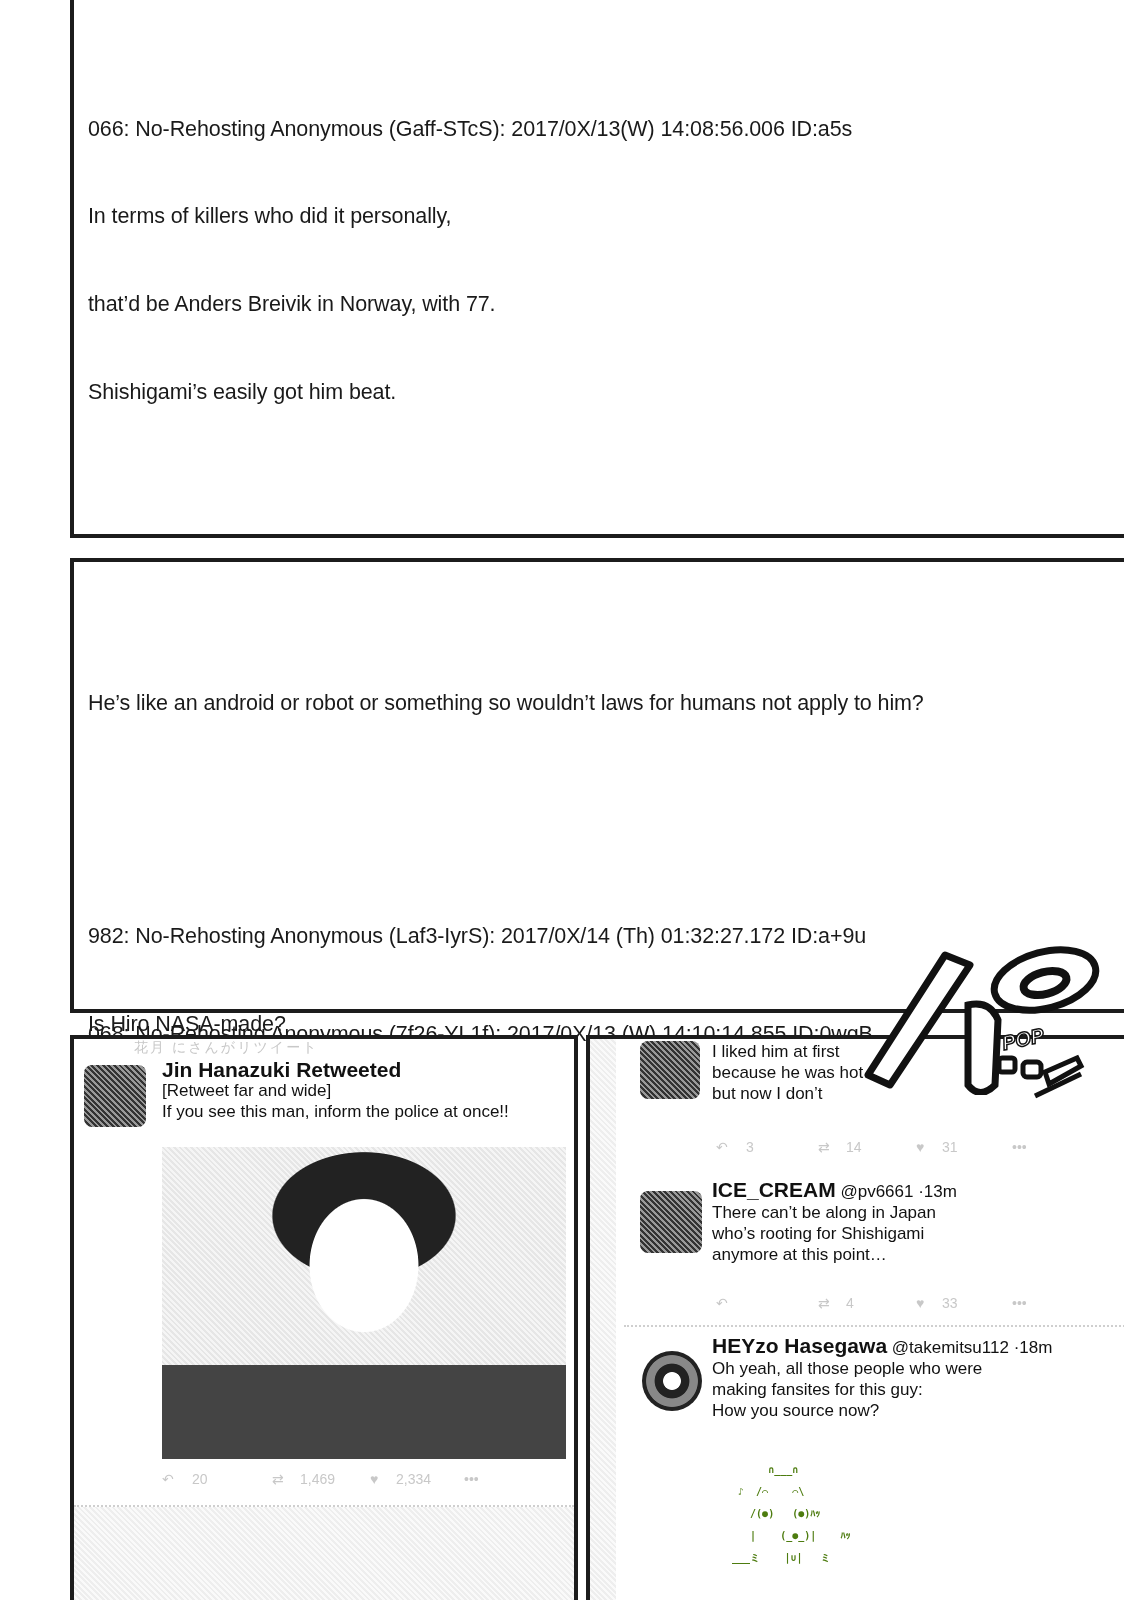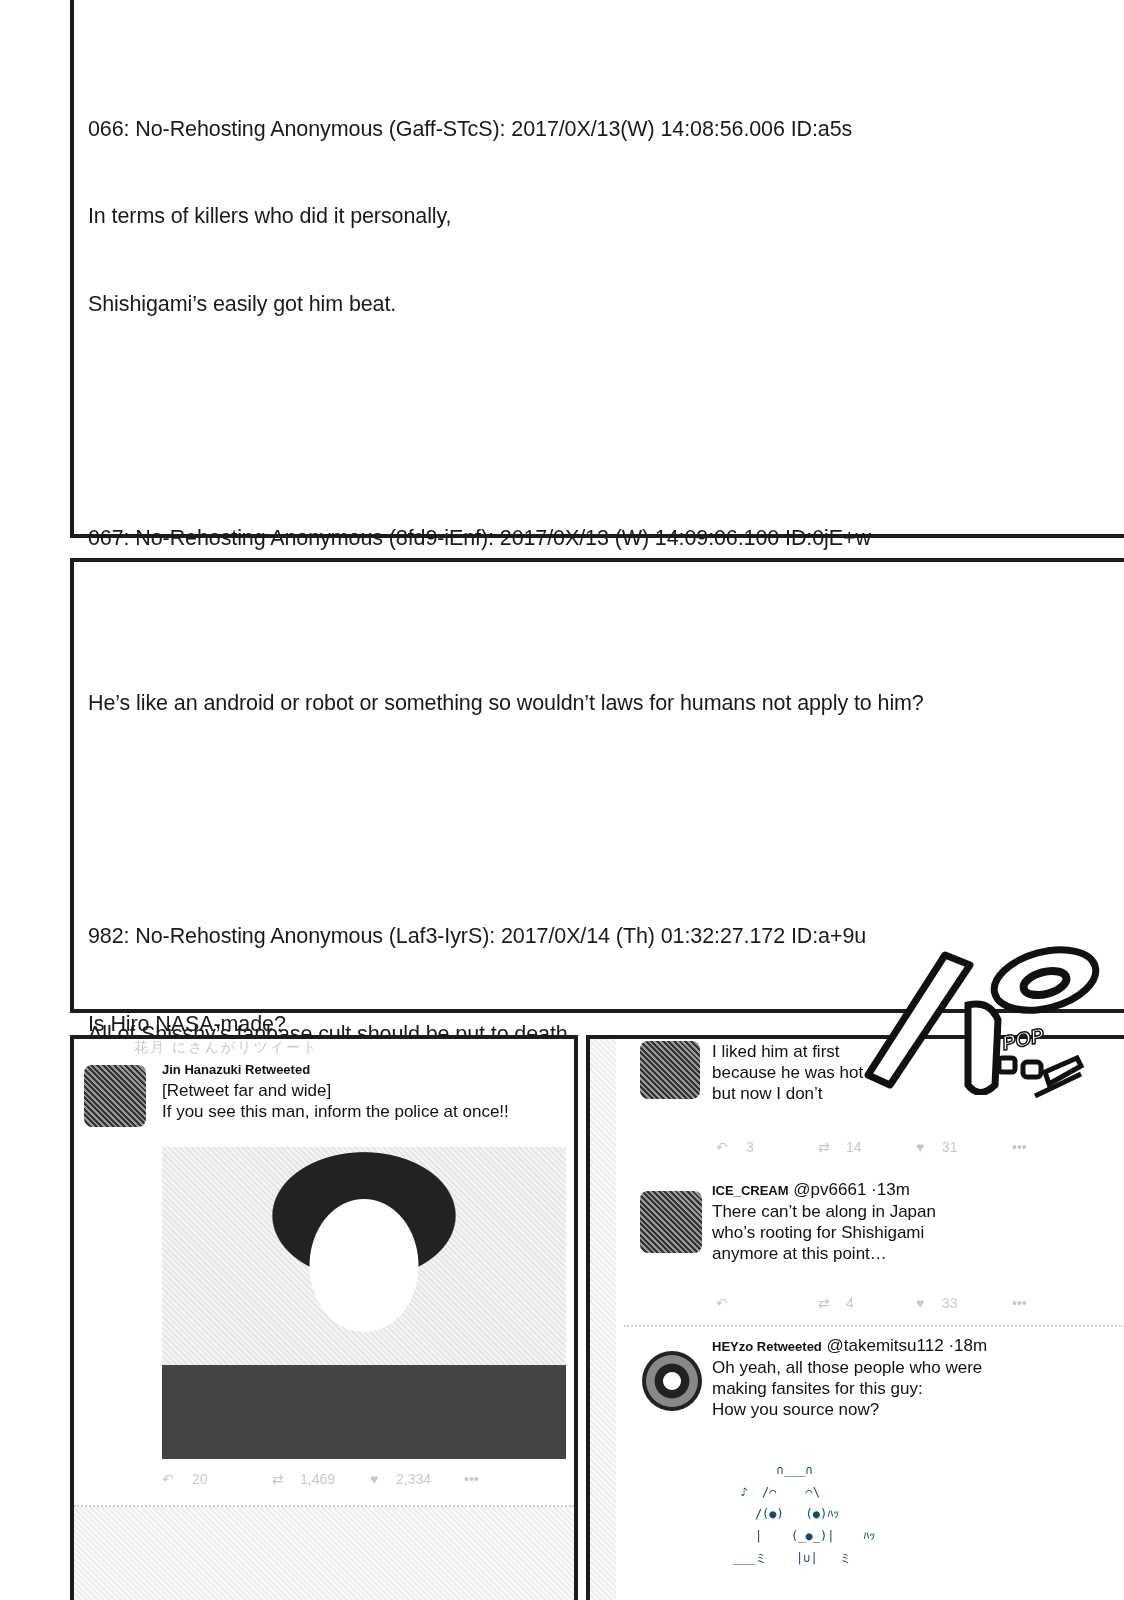--- a/index.html
+++ b/index.html
@@ -12,50 +12,51 @@
   #panel4 { left:586px; top:1035px; width:560px; height:580px; }
 
   .thread { position:absolute; left:14px; font-size:21.5px; line-height:29.2px; white-space:pre; letter-spacing:-0.1px; }
   #panel1 .thread { top:8px; }
   #panel2 .thread { top:10px; }
   .post { margin-bottom:29.2px; }
   .post-line { display:block; }
 
   
   .tw { position:absolute; font-size:17px; line-height:21px; color:#111; }
-  .tw .name { font-weight:bold; font-size:13px; }
+  .tw .name { font-weight:bold; font-size:21px; }
   .tw .handle { font-weight:normal; }
   .avatar { position:absolute; border-radius:8px; background:
       repeating-linear-gradient(45deg,#333 0 2px,#999 2px 4px); }
   .avatar.round { border-radius:50%; background:
       radial-gradient(circle,#fff 0 20%,#222 22% 40%,#888 42% 60%,#222 62% 100%); }
   .actions { position:absolute; font-size:14px; color:#c8c8c8; display:flex; gap:0; }
   .actions span { display:inline-block; }
   .jp-header { position:absolute; left:60px; top:0px; font-size:14px; color:#c8c8c8; letter-spacing:2px; }
   .photo { position:absolute; left:88px; top:108px; width:404px; height:312px;
      background:
        radial-gradient(ellipse 90px 110px at 50% 38%, #fff 0 60%, transparent 61%),
        radial-gradient(ellipse 130px 90px at 50% 22%, #222 0 70%, transparent 71%),
        linear-gradient(to bottom, transparent 0 70%, #444 70% 100%),
        repeating-linear-gradient(45deg,#e6e6e6 0 2px,#f5f5f5 2px 4px); }
   .dotted-sep { position:absolute; border-top:2px dotted #cfcfcf; }
   .shade { position:absolute; background:repeating-linear-gradient(45deg,#eeeeee 0 2px,#fafafa 2px 4px); }
-  .aa { position:absolute; font-family:"DejaVu Sans Mono", monospace; font-size:12px; line-height:22px; white-space:pre; color:#0c4a6e; }
+  .aa { position:absolute; font-family:"DejaVu Sans Mono", monospace; font-size:10px; line-height:22px; white-space:pre; color:#4d7c0f;font-weight:bold; }
   .sfx { position:absolute; }
   .pop { position:absolute; font-weight:bold; font-style:italic; font-size:20px; color:#fff;
          -webkit-text-stroke:1.5px #111; transform:rotate(-12deg); }
 </style>
 </head>
 <body>
 
 <div class="panel" id="panel1">
   <div class="thread">
     <div class="post">
       <span class="post-line">066: No-Rehosting Anonymous (Gaff-STcS): 2017/0X/13(W) 14:08:56.006 ID:a5s</span>
       <span class="post-line">In terms of killers who did it personally,</span>
+      <span class="post-line">that’d be Anders Breivik in Norway, with 77.</span>
       <span class="post-line">Shishigami’s easily got him beat.</span>
     </div>
     <div class="post">
       <span class="post-line">067: No-Rehosting Anonymous (8fd9-iEnf): 2017/0X/13 (W) 14:09:06.100 ID:0jE+w</span>
       <span class="post-line">Shishigami is the enemy of humanity</span>
       <span class="post-line">We should use the combined intelligence of mankind to destroy him</span>
     </div>
     <div class="post">
       <span class="post-line">068: No-Rehosting Anonymous (7f26-YL1f): 2017/0X/13 (W) 14:10:14.855 ID:0wqB</span>
       <span class="post-line">All of Shisshy’s fanbase cult should be put to death</span>
@@ -136,21 +137,21 @@
     <span style="width:28px">⇄</span>
     <span style="width:70px">4</span>
     <span style="width:26px">♥</span>
     <span style="width:70px">33</span>
     <span>•••</span>
   </div>
   <div class="dotted-sep" style="left:34px;top:286px;width:520px;"></div>
 
   <div class="avatar round" style="left:52px;top:312px;width:60px;height:60px;"></div>
   <div class="tw" style="left:122px;top:296px;">
-    <div><span class="name">HEYzo Retweeted</span> <span class="handle">@takemitsu112 ·18m</span></div>
+    <div><span class="name">HEYzo Hasegawa</span> <span class="handle">@takemitsu112 ·18m</span></div>
     <div>Oh yeah, all those people who were</div>
     <div>making fansites for this guy:</div>
     <div>How you source now?</div>
   </div>
   <div class="aa" style="left:136px;top:420px;">       ∩___∩
   ♪  /⌒    ⌒\
     /(●)   (●)ﾊｯ
     |    (_●_)|    ﾊｯ
  ___ミ    |∪|   ミ</div>
 </div>

